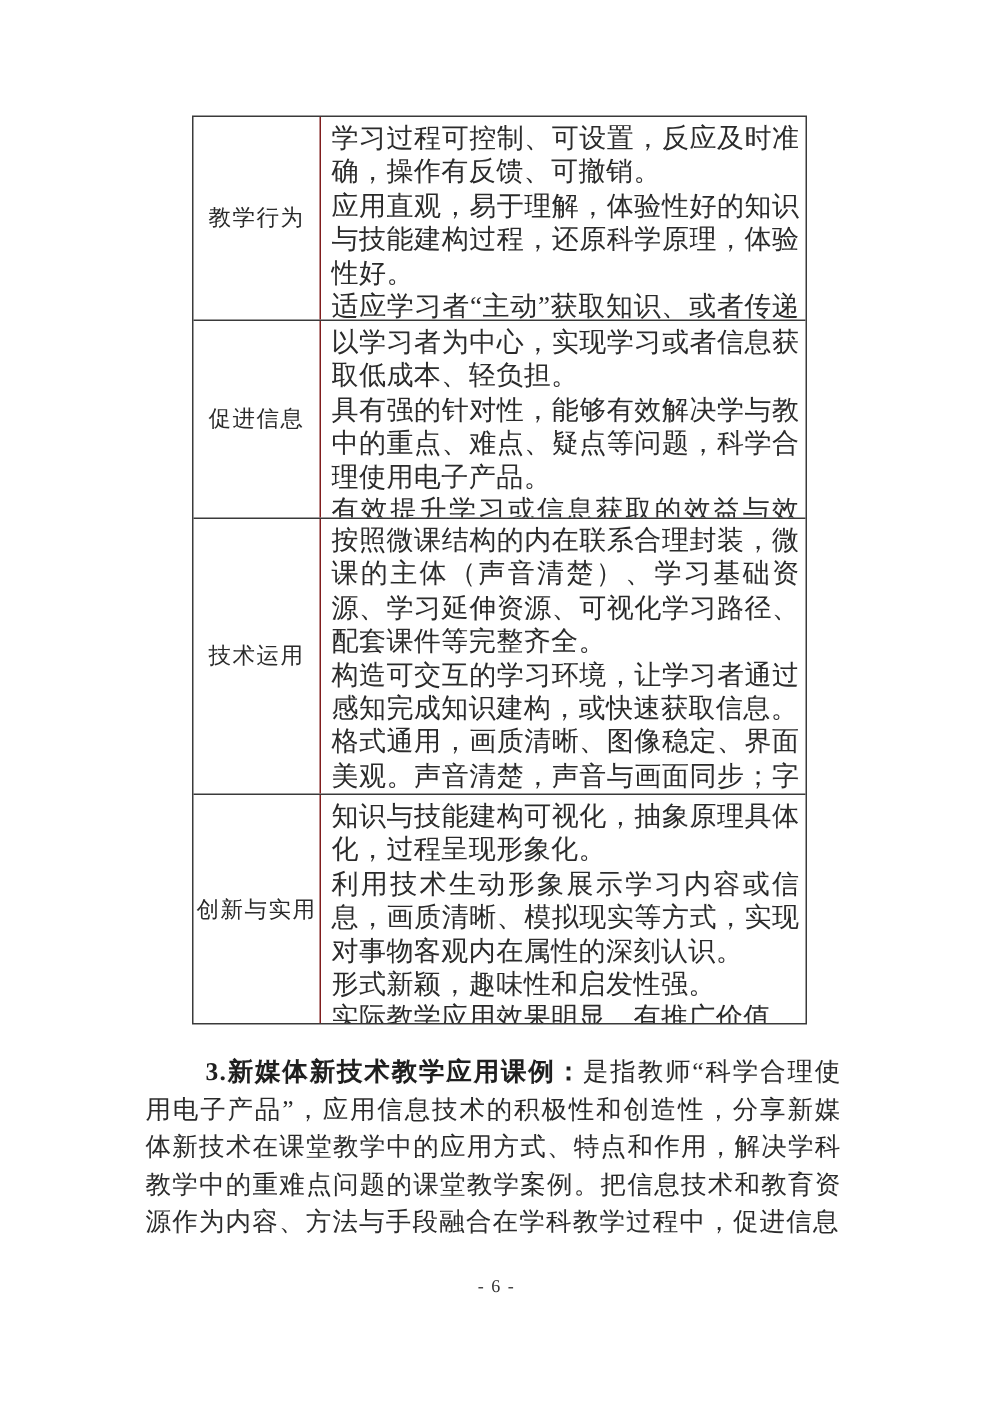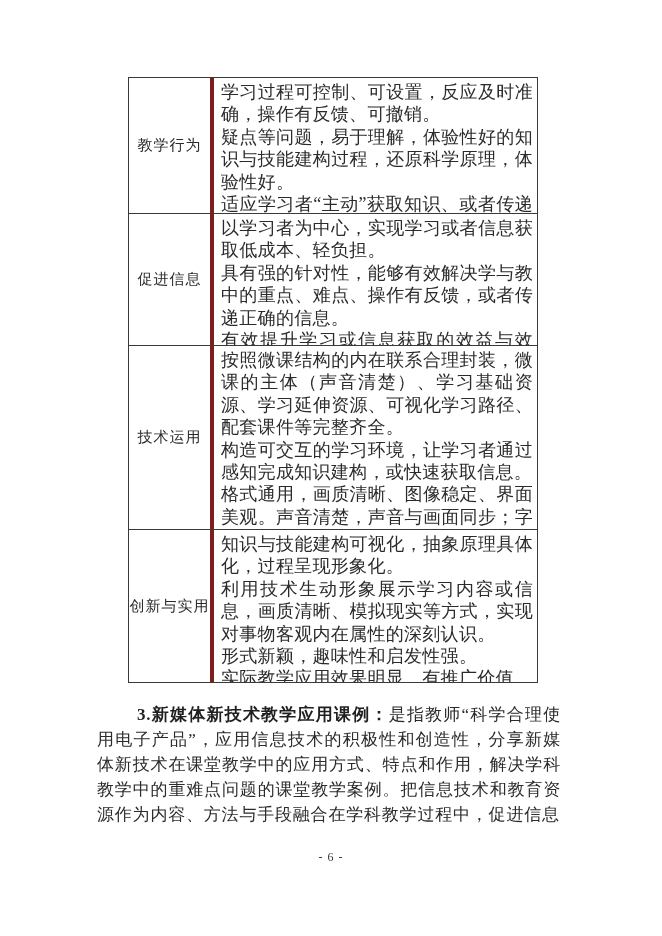--- a/index.html
+++ b/index.html
@@ -29,21 +29,21 @@
     box-sizing:border-box;
   }
   .t-row:last-child { border-bottom:none; }
   .row-1 { height:136px; }
   .row-2 { height:132px; }
   .row-3 { height:184px; }
   .row-4 { height:152px; }
   .t-label {
     flex:0 0 85px;
     box-sizing:border-box;
-    border-right:4px solid #7f1d1d;
+    border-right:1px solid #7f1d1d;
     display:flex;
     align-items:center;
     justify-content:center;
     font-size:15px;
     letter-spacing:1px;
     color:#2b2b2b;
   }
   .t-content {
     flex:1;
     box-sizing:border-box;
@@ -88,30 +88,30 @@
 <body>
 
 <div class="page">
 
   <div class="doc-table">
 
     <div class="t-row row-1">
       <div class="t-label">教学行为</div>
       <div class="t-content">
         <p>学习过程可控制、可设置，反应及时准确，操作有反馈、可撤销。</p>
-        <p>疑点等问题，易于理解，体验性好的知识与技能建构过程，还原科学原理，体验性好。</p>
+        <p>应用直观，易于理解，体验性好的知识与技能建构过程，还原科学原理，体验性好。</p>
         <p>适应学习者“主动”获取知识、或者传递正确的信息。</p>
       </div>
     </div>
 
     <div class="t-row row-2">
       <div class="t-label">促进信息</div>
       <div class="t-content">
         <p>以学习者为中心，实现学习或者信息获取低成本、轻负担。</p>
-        <p>具有强的针对性，能够有效解决学与教中的重点、难点、操作有反馈，或者传递正确的信息。</p>
+        <p>具有强的针对性，能够有效解决学与教中的重点、难点、疑点等问题，科学合理使用电子产品。</p>
         <p>有效提升学习或信息获取的效益与效率，促进学习能力的提高与改善。</p>
       </div>
     </div>
 
     <div class="t-row row-3">
       <div class="t-label">技术运用</div>
       <div class="t-content">
         <p>按照微课结构的内在联系合理封装，微课的主体（声音清楚）、学习基础资源、学习延伸资源、可视化学习路径、配套课件等完整齐全。</p>
         <p>构造可交互的学习环境，让学习者通过感知完成知识建构，或快速获取信息。</p>
         <p>格式通用，画质清晰、图像稳定、界面美观。声音清楚，声音与画面同步；字幕准确与声音内容同步；语言有节奏感，富有感染力。</p>

